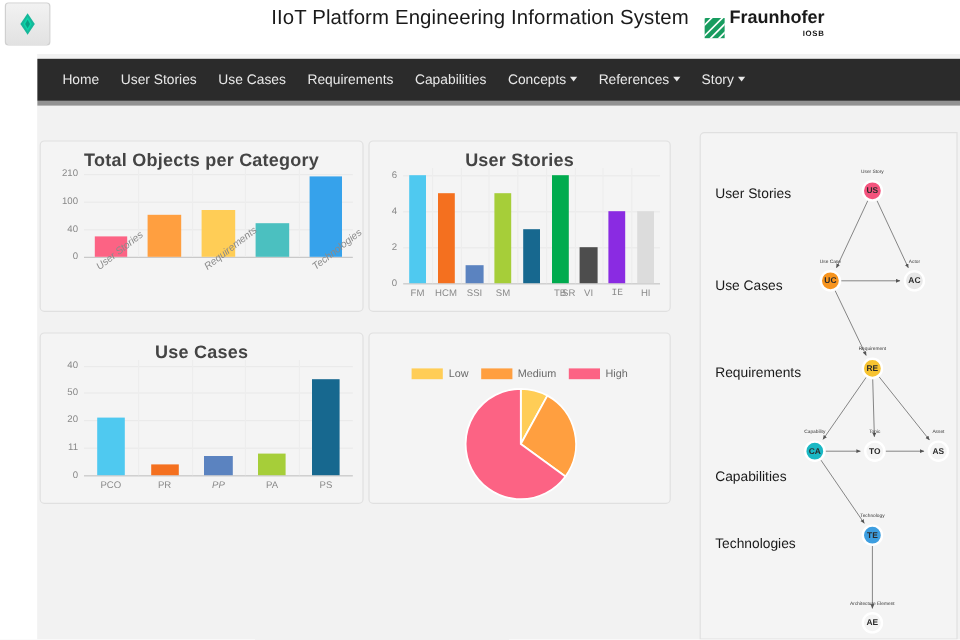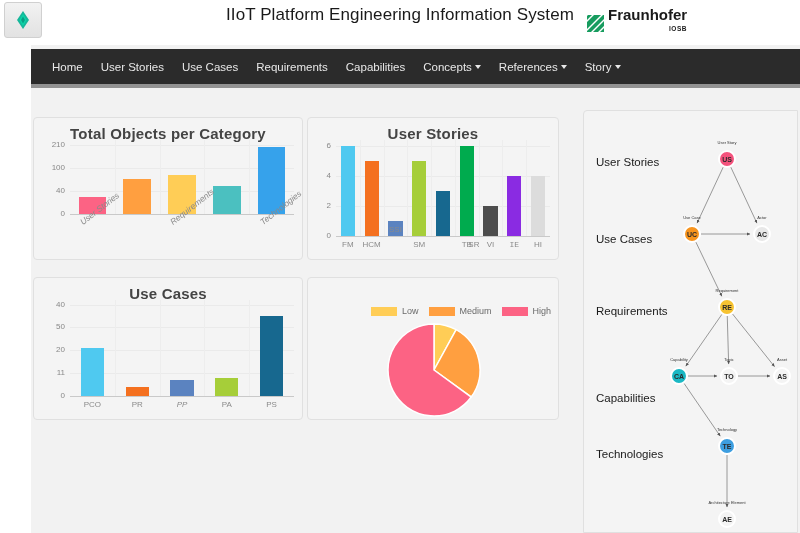--- a/index.html
+++ b/index.html
@@ -79,21 +79,21 @@
   .vgrid { position: absolute; border-left: 1px solid #ededed; }
   .baseline { position: absolute; border-top: 1px solid #c9c9c9; }
   .bar { position: absolute; bottom: 0; }
   .tick-label { position: absolute; font-size: 8px; color: #8a8a8a;
                 text-align: center; }
   .rot-label { position: absolute; font-size: 8.5px; color: #8a8a8a;
                transform: rotate(-38deg); transform-origin: left top;
                white-space: nowrap; font-style: italic; }
 
   
-  .legend { position: absolute; display: flex; gap: 10px; align-items: flex-end; margin-left: 28px; }
+  .legend { position: absolute; display: flex; gap: 10px; align-items: flex-end; }
   .legend-item { display: flex; align-items: center; gap: 5px; }
   .swatch { width: 26px; height: 9px; display: inline-block; }
   .legend-text { font-size: 9px; color: #6a6a6a; }
 
   
   .row-label { position: absolute; font-size: 11.5px; color: #1a1a1a; }
   .node { position: absolute; border-radius: 50%;
           display: flex; align-items: center; justify-content: center;
           font-size: 7px; font-weight: bold; color: #2b2b2b;
           border: 2px solid #ffffff; }
@@ -198,21 +198,21 @@
         <div class="bar" title="HCM: 5" style="left: 46.5333px; top: 21px; width: 14.2667px; height: 75px; background: rgb(244, 112, 31);"></div>
         <div class="bar" title="SSI: 1" style="left: 70.3111px; top: 81px; width: 14.2667px; height: 15px; background: rgb(91, 131, 192);"></div>
         <div class="bar" title="SM: 5" style="left: 94.0889px; top: 21px; width: 14.2667px; height: 75px; background: rgb(166, 206, 57);"></div>
         <div class="bar" title="SR: 3" style="left: 117.867px; top: 51px; width: 14.2667px; height: 45px; background: rgb(23, 104, 143);"></div>
         <div class="bar" title="TB: 6" style="left: 141.644px; top: 6px; width: 14.2667px; height: 90px; background: rgb(0, 171, 78);"></div>
         <div class="bar" title="VI: 2" style="left: 165.422px; top: 66px; width: 14.2667px; height: 30px; background: rgb(77, 77, 77);"></div>
         <div class="bar" title="IE: 4" style="left: 189.2px; top: 36px; width: 14.2667px; height: 60px; background: rgb(138, 43, 226);"></div>
         <div class="bar" title="HI: 4" style="left: 212.978px; top: 36px; width: 14.2667px; height: 60px; background: rgb(220, 220, 220);"></div>
         <div class="tick-label" style="left: 18px; top: 100px; width: 23.7778px;">FM</div>
         <div class="tick-label" style="left: 41.7778px; top: 100px; width: 23.7778px;">HCM</div>
-        <div class="tick-label" style="left: 65.5556px; top: 85px; width: 23.7778px;">SSI</div>
+        <div class="tick-label" style="left: 65.5556px; top: 100px; width: 23.7778px;">SSI</div>
         <div class="tick-label" style="left: 89.3333px; top: 100px; width: 23.7778px;">SM</div>
         <div class="tick-label" style="left: 109px; top: 100px; width: 23.7778px; margin-left: 35px;">SR</div>
         <div class="tick-label" style="left: 136.889px; top: 100px; width: 23.7778px;">TB</div>
         <div class="tick-label" style="left: 160.667px; top: 100px; width: 23.7778px;">VI</div>
         <div class="tick-label" style="left: 184.444px; top: 100px; width: 23.7778px; font-family: Liberation Mono, monospace;">IE</div>
         <div class="tick-label" style="left: 208.222px; top: 100px; width: 23.7778px;">HI</div>
       </div>
   </div>
 
   <div class="card" id="card-uc">

